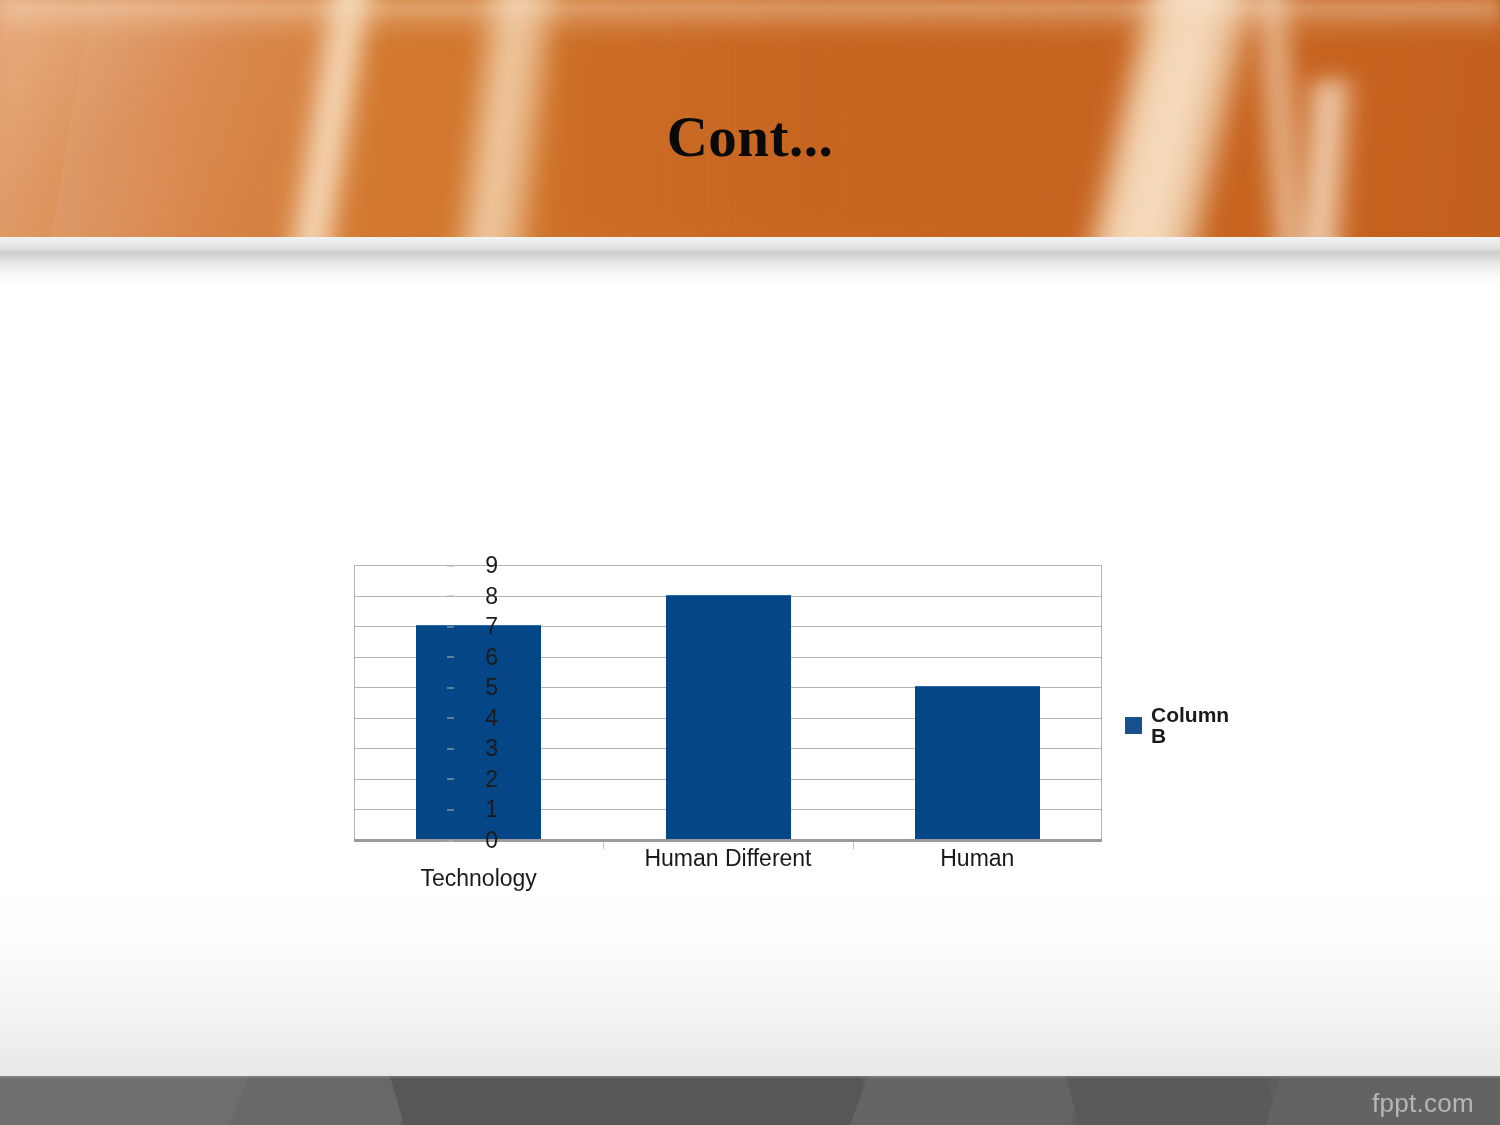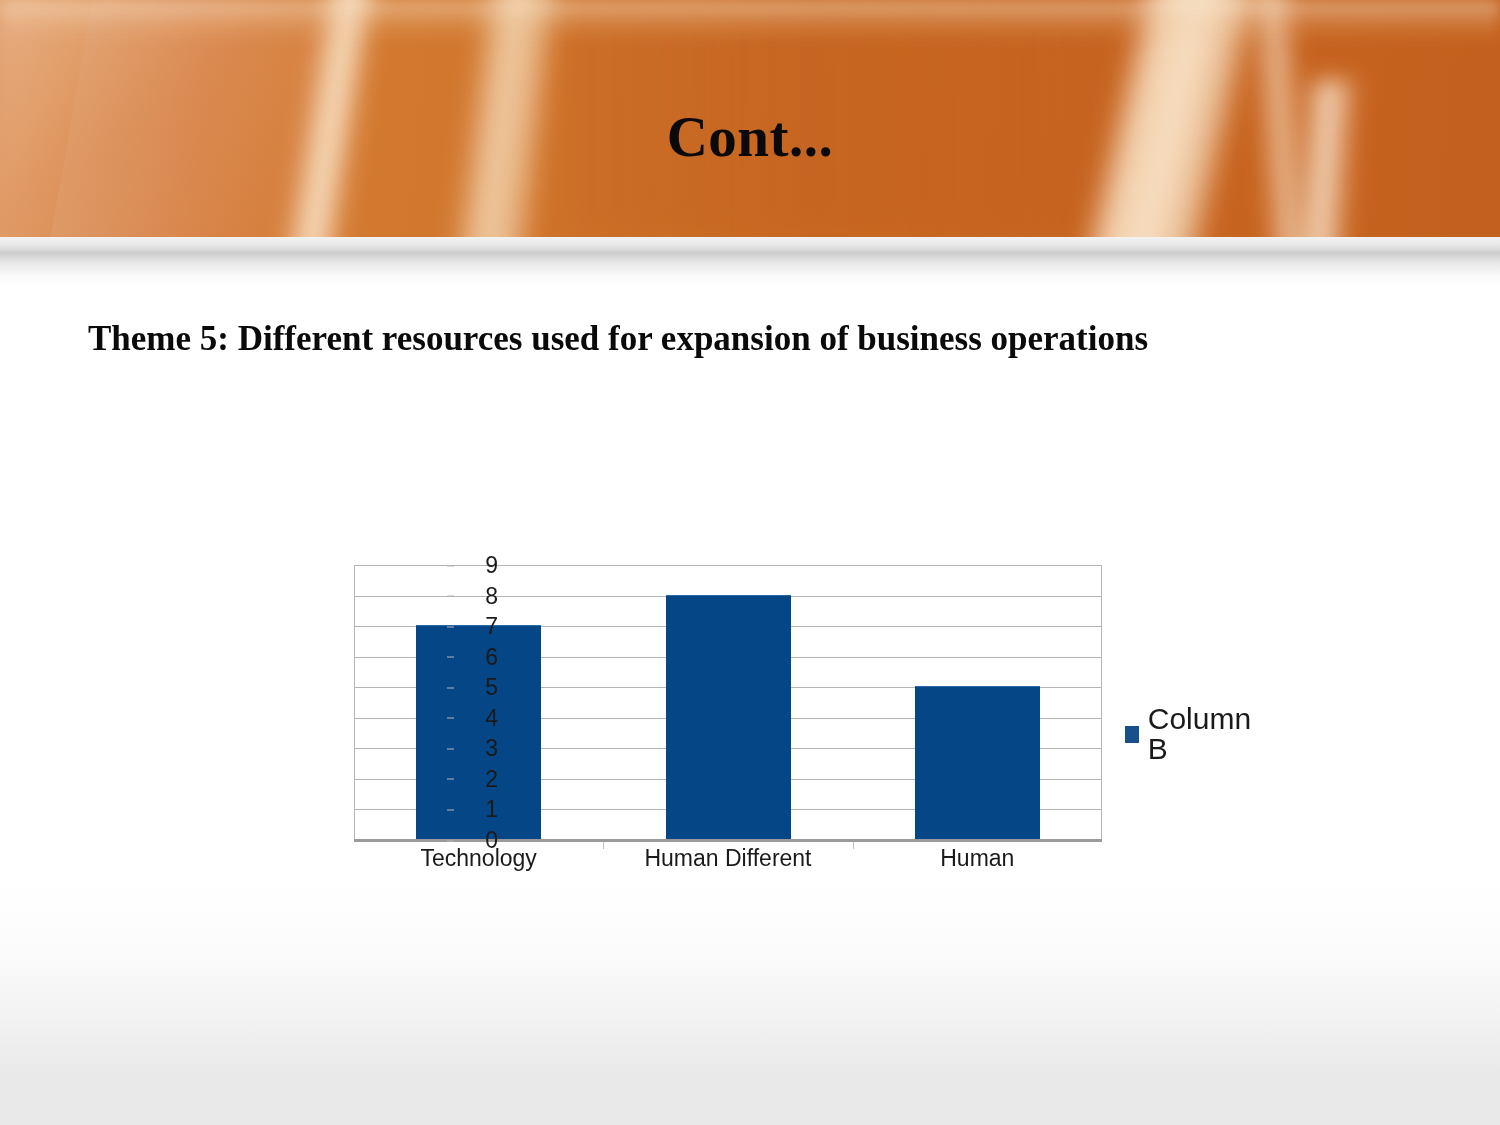--- a/index.html
+++ b/index.html
@@ -258,23 +258,24 @@
     left: 820px; top: 160px;
     display: flex;
     align-items: center;
     gap: 9px;
   }
   .legend-swatch {
     width: 17px; height: 17px;
     background: #18508c;
   }
   .legend-label {
-    font-size: 30px;
+    font-size: 21px;
     color: #1a1a1a;
     line-height: 1;
+    font-weight: bold;
   }
 
   
   .footer {
     position: absolute;
     left: 0; top: 1076px;
     width: 1500px; height: 49px;
     overflow: hidden;
     background: #5e5e5e;
   }
@@ -320,21 +321,20 @@
     <div class="streak s4"></div>
     <div class="streak s5"></div>
     <div class="hdr-topfade"></div>
   </div>
 
   <div class="page-title">Cont...</div>
 
   <div class="ledge"></div>
   <div class="ledge-shadow"></div>
 
-  <div class="body-text">Theme 5: Different resources used for expansion of business operations</div>
 
   <div class="chart-card">
     <div class="chart-inner">
 
       <div class="plot">
         <div class="plot-border"></div>
         <div id="gridlines">
             <div class="gridline" style="top: 30.5556px;"></div>
             <div class="gridline" style="top: 61.1111px;"></div>
             <div class="gridline" style="top: 91.6667px;"></div>
@@ -362,27 +362,37 @@
           <div class="ytick" style="top: 82.1111px;">7<div class="ytick-mark" style="top: 50%; right: -7px;"></div></div>
           <div class="ytick" style="top: 112.667px;">6<div class="ytick-mark" style="top: 50%; right: -7px;"></div></div>
           <div class="ytick" style="top: 143.222px;">5<div class="ytick-mark" style="top: 50%; right: -7px;"></div></div>
           <div class="ytick" style="top: 173.778px;">4<div class="ytick-mark" style="top: 50%; right: -7px;"></div></div>
           <div class="ytick" style="top: 204.333px;">3<div class="ytick-mark" style="top: 50%; right: -7px;"></div></div>
           <div class="ytick" style="top: 234.889px;">2<div class="ytick-mark" style="top: 50%; right: -7px;"></div></div>
           <div class="ytick" style="top: 265.444px;">1<div class="ytick-mark" style="top: 50%; right: -7px;"></div></div>
           <div class="ytick" style="top: 296px;">0<div class="ytick-mark" style="top: 50%; right: -7px;"></div></div>
         </div>
       <div id="xlabels">
-          <div class="xlabel" style="left: 49px; width: 249.333px;">Technology</div>
+          <div class="xlabel" style="left: 49px; width: 249.333px; margin-top: 20px;">Technology</div>
           <div class="xlabel" style="left: 298.333px; width: 249.333px;">Human Different</div>
           <div class="xlabel" style="left: 547.667px; width: 249.333px;">Human</div>
         </div>
 
       <div class="legend">
         <div class="legend-swatch"></div>
         <div class="legend-label">Column B</div>
       </div>
 
     </div>
   </div>
 
+  <div class="footer">
+    <div class="foot-shape f1"></div>
+    <div class="foot-shape f2"></div>
+    <div class="foot-shape f3"></div>
+    <div class="foot-shape f4"></div>
+    <div class="foot-shape f5"></div>
+    <div class="foot-shape f6"></div>
+    <div class="foot-top-hl"></div>
+    <div class="watermark">fppt.com</div>
+  </div>
 
 </div>
 
 </body></html>

